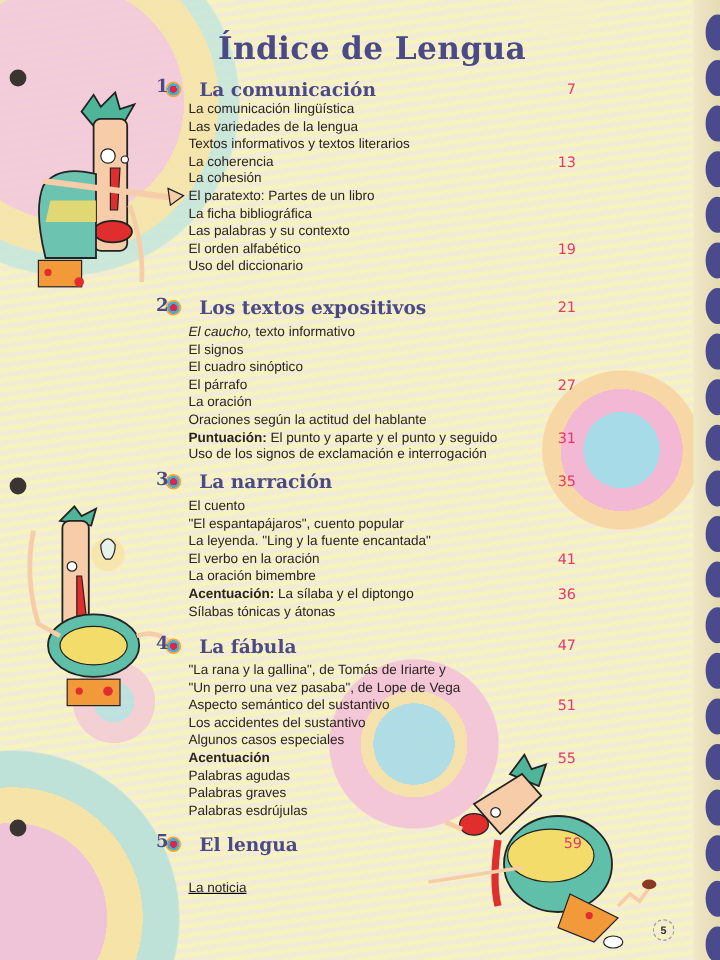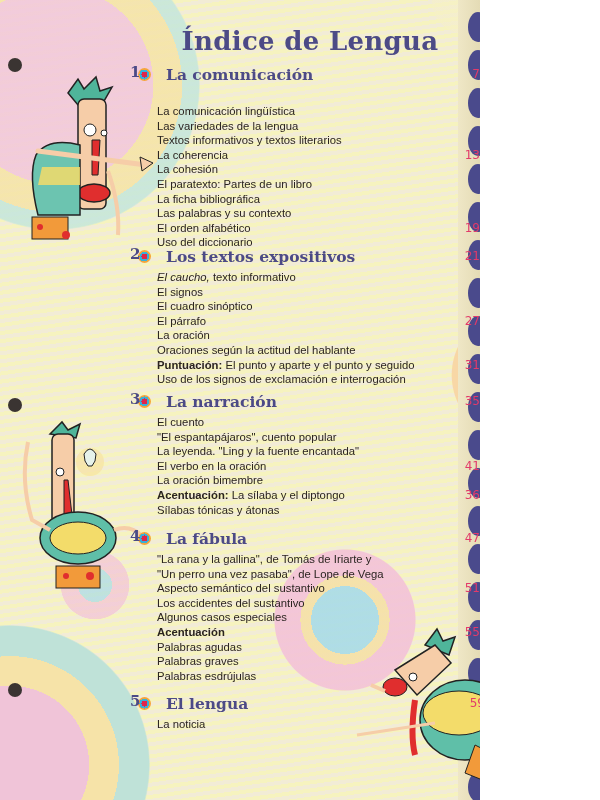--- a/index.html
+++ b/index.html
@@ -1,17 +1,17 @@
 <!DOCTYPE html>
 <html><head>
 <meta charset="utf-8">
 <style>
   html,body{margin:0;padding:0;}
   body{width:600px;height:800px;overflow:hidden;position:relative;font-family:"Liberation Sans",sans-serif;}
-  .page{position:absolute;inset:0;width:480px;height:800px;overflow:hidden;
+  .page{position:absolute;inset:0;width:600px;height:800px;overflow:hidden;
     background:repeating-linear-gradient(172deg,#f6f3bf 0px,#f6f3bf 4px,#f2ecd6 4px,#f2ecd6 8px);}
   .deco{position:absolute;border-radius:50%;}
   .spine{position:absolute;top:0;right:0;width:22px;height:800px;background:linear-gradient(90deg,#efe7c6,#e4dbb5);}
   .tab{position:absolute;right:-8px;width:20px;height:30px;border-radius:50%;background:#4a4a8c;}
   .hole{position:absolute;left:8px;width:14px;height:14px;border-radius:50%;background:#3a3432;}
   .title{position:absolute;top:26px;left:0;width:600px;text-align:center;margin-left:10px;
     font-family:"DejaVu Serif",serif;font-weight:bold;font-size:26px;color:#4c4a86;letter-spacing:0.3px;}
   .toc{position:absolute;left:130px;top:64px;width:350px;}
   .sec{position:absolute;left:0;width:350px;}
   .sec-head{position:relative;height:20px;display:flex;align-items:center;}
@@ -122,21 +122,21 @@
   <div class="toc" id="toc">
       <div class="sec" style="top: 0px;">
         <div class="sec-head">
           <span class="num">
             <span class="c"></span>
             <span class="d">1</span>
           </span>
           <span class="sec-title">La comunicación</span>
           <span class="pg" style="top:3px">7</span>
         </div>
-        <div class="items" style="margin-top: 20px;">
+        <div class="items" style="margin-top: 0;">
           <div class="it"><span>La comunicación lingüística</span></div>
           <div class="it"><span>Las variedades de la lengua</span></div>
           <div class="it"><span>Textos informativos y textos literarios</span></div>
           <div class="it"><span>La coherencia</span><span class="pg" style="top:0;right:0">13</span></div>
           <div class="it"><span>La cohesión</span></div>
           <div class="it"><span>El paratexto: Partes de un libro</span></div>
           <div class="it"><span>La ficha bibliográfica</span></div>
           <div class="it"><span>Las palabras y su contexto</span></div>
           <div class="it"><span>El orden alfabético</span><span class="pg" style="top:0;right:0">19</span></div>
           <div class="it"><span>Uso del diccionario</span></div>
@@ -204,20 +204,20 @@
       </div>
       <div class="sec" style="top: 629px;">
         <div class="sec-head">
           <span class="num">
             <span class="c"></span>
             <span class="d">5</span>
           </span>
           <span class="sec-title">El lengua</span>
           <span class="pg" style="top: 3px; right: -5px;">59</span>
         </div>
-        <div class="items" style="margin-top: 4px;">
+        <div class="items" style="margin-top: 20px; text-decoration: underline;">
           <div class="it"><span>La noticia</span></div>
         </div>
       </div>
     </div>
 
   <div class="folio">5</div>
 </div>
 
 </body></html>

